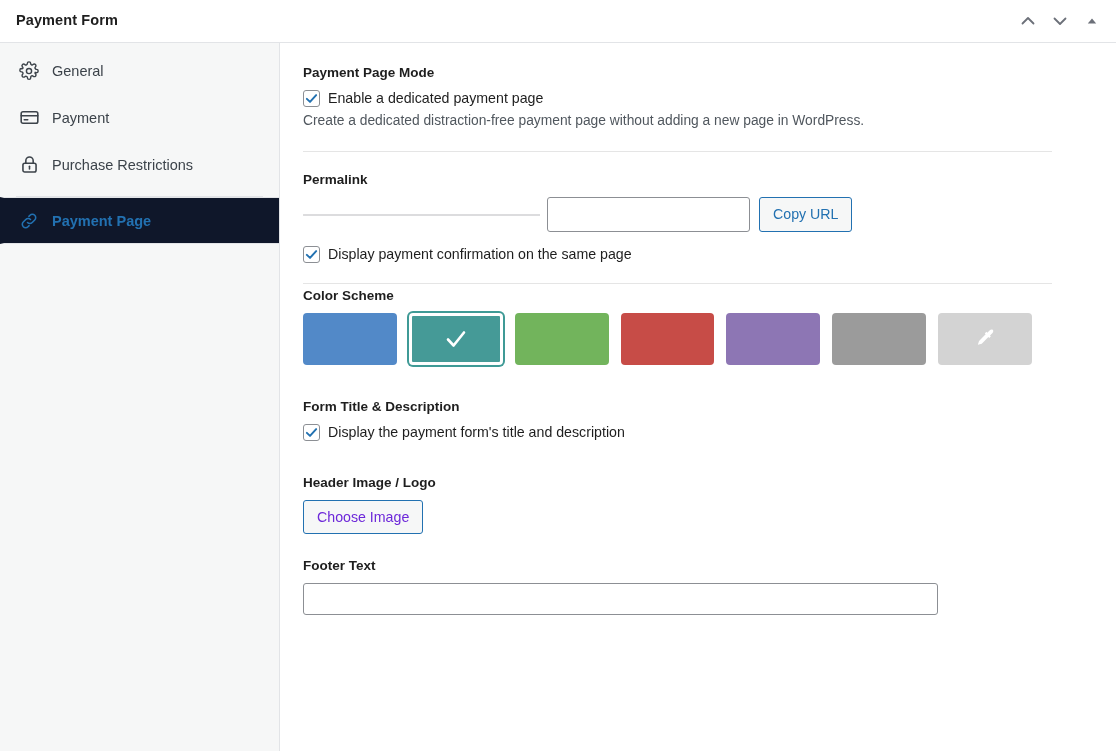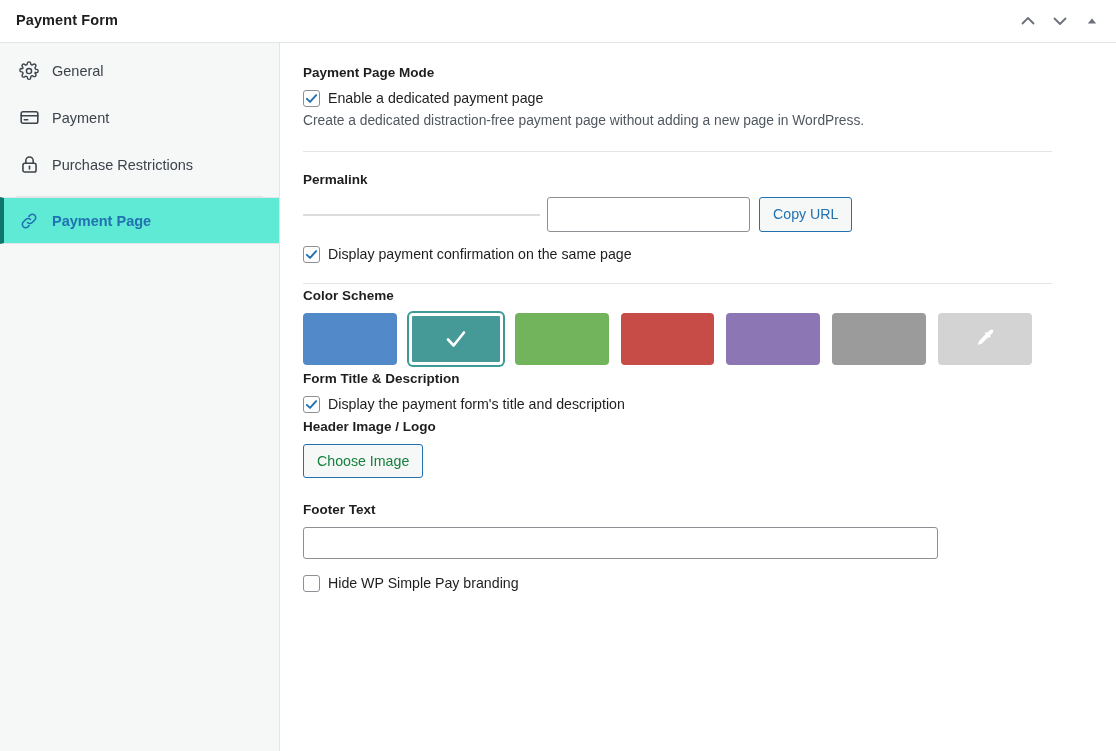--- a/index.html
+++ b/index.html
@@ -58,24 +58,24 @@
     width: 22px; height: 22px; margin-right: 12px;
     display: flex; align-items: center; justify-content: center;
     flex: 0 0 22px;
   }
   .nav-item .nav-ico svg { display:block; }
   .nav-sep {
     height: 1px; background: #e2e4e7;
     margin: 8px 16px 0 16px;
   }
   .nav-item.active {
-    background: #5eead4;
+    background: #0f172a;
     color: #2271b1;
     font-weight: bold;
-    border-left: 4px solid #0f766e;
+    border-left: 4px solid #0f172a;
     padding-left: 14px;
     border-bottom: 1px solid #e2e4e7;
     border-top: 1px solid #e2e4e7;
     margin-top: -1px;
   }
 
   
   .main {
     position: absolute; left: 281px; top: 43px;
     width: 771px; height: 708px;
@@ -144,36 +144,36 @@
   .swatch.selected {
     border: 3px solid #ffffff;
     box-shadow: 0 0 0 2px #3f9a96;
   }
   .swatch svg { display: block; }
 
   
   .choose-btn {
     height: 34px; padding: 0 13px;
     border: 1px solid #2271b1; border-radius: 3px;
-    background: #f6f7f7; color: #15803d;
+    background: #f6f7f7; color: #6d28d9;
     font-family: "Liberation Sans", sans-serif; font-size: 14.2px;
     cursor: pointer; line-height: 1;
   }
   .footer-input {
     width: 635px; height: 32px;
     border: 1px solid #8c8f94; border-radius: 3px;
     background: #ffffff;
     font-family: "Liberation Sans", sans-serif; font-size: 14px;
     padding: 0 8px; color: #2c3338; outline: none;
   }
   .mt14 { margin-top: 14px; }
   .mt16 { margin-top: 16px; }
   .mt18 { margin-top: 4px; }
   .mt20 { margin-top: 20px; }
-  .mt22 { margin-top: 6px; }
+  .mt22 { margin-top: 34px; }
   .mt24 { margin-top: 24px; }
 </style>
 </head>
 <body>
 
 <div class="titlebar">
   <div class="titlebar-title">Payment Form</div>
   <div class="titlebar-actions">
     <button class="tb-btn">
       <span>
@@ -356,20 +356,16 @@
     </div>
 
     <div class="mt22">
       <div class="section-title">Header Image / Logo</div>
       <button class="choose-btn">Choose Image</button>
     </div>
 
     <div class="mt24">
       <div class="section-title">Footer Text</div>
       <input class="footer-input" type="text" value="" placeholder="" style="">
-      <div class="cb-row mt16">
-        <span class="cb-box"></span>
-        <span class="cb-label">Hide WP Simple Pay branding</span>
-      </div>
     </div>
 
   </div>
 </div>
 
 </body></html>

